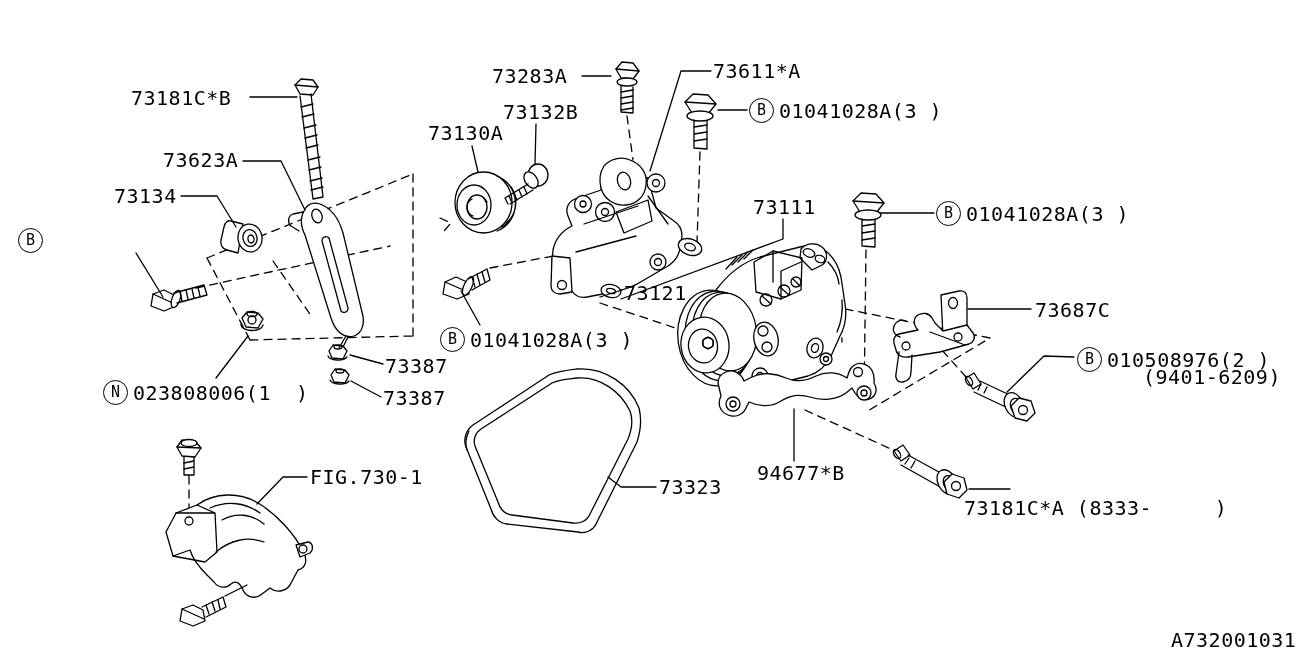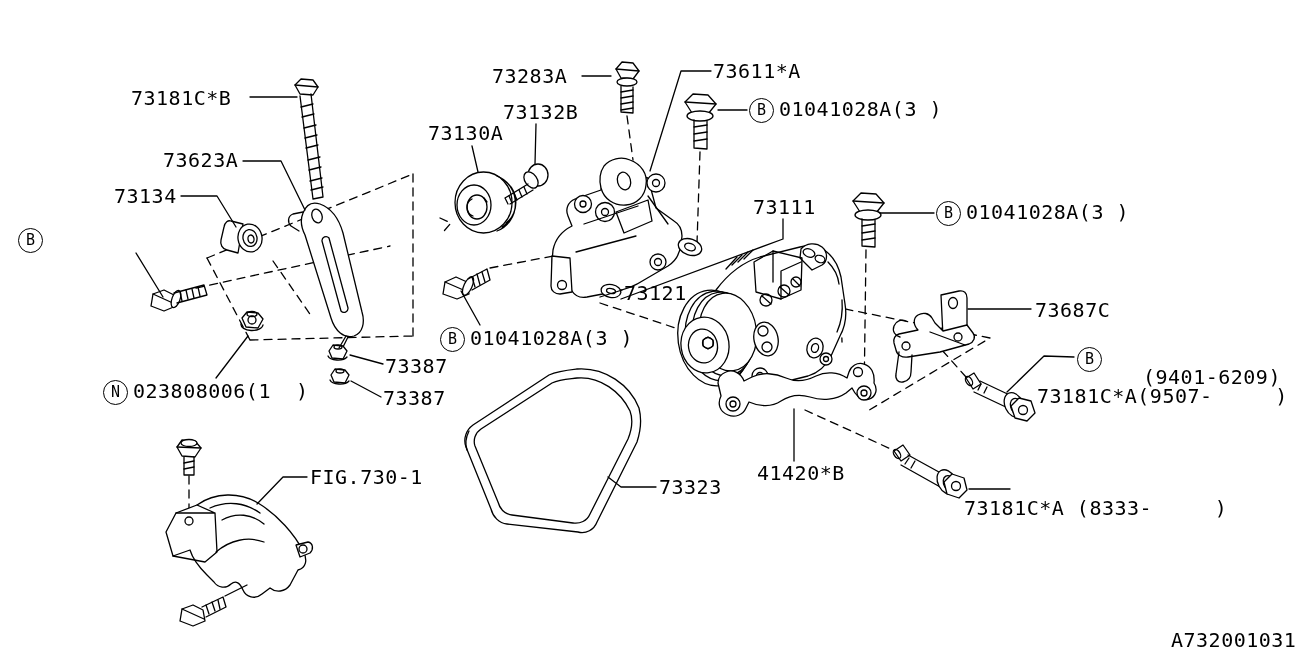--- a/index.html
+++ b/index.html
@@ -2,21 +2,21 @@
 <html><head>
 <meta charset="utf-8">
 <style>
   html,body{margin:0;padding:0;background:#fff;}
   .stage{position:relative;width:1306px;height:653px;background:#fff;overflow:hidden;
          font-family:"DejaVu Sans Mono","Liberation Mono",monospace;color:#000;}
   .stage svg{position:absolute;left:0;top:0;}
   svg *{fill:none;stroke:#000;stroke-width:1.3;stroke-linecap:round;stroke-linejoin:round;}
   svg .w{fill:#ffffff;}
   svg .d{stroke-dasharray:8 6;}
-  .lbl{position:absolute;display:flex;align-items:flex-start;gap:5px;font-size:20px;
+  .lbl{position:absolute;display:flex;align-items:flex-end;gap:5px;font-size:20px;
        letter-spacing:.5px;line-height:23px;white-space:pre;}
   .lbl .txt{white-space:pre;}
   .circ{flex:0 0 auto;width:23px;height:23px;border:1.7px solid #000;border-radius:50%;
         display:flex;align-items:center;justify-content:center;font-size:15px;letter-spacing:0;}
 </style>
 </head>
 <body>
 
 <div class="stage">
 
@@ -306,21 +306,20 @@
 <div class="lbl" style="left:492px;top:65px"><span class="txt">73283A</span></div>
 <div class="lbl" style="left:503px;top:101px"><span class="txt">73132B</span></div>
 <div class="lbl" style="left:428px;top:122px"><span class="txt">73130A</span></div>
 <div class="lbl" style="left:713px;top:60px"><span class="txt">73611*A</span></div>
 <div class="lbl" style="left:749px;top:98px"><span class="circ">B</span><span class="txt">01041028A(3 )</span></div>
 <div class="lbl" style="left:936px;top:201px"><span class="circ">B</span><span class="txt">01041028A(3 )</span></div>
 <div class="lbl" style="left:440px;top:327px"><span class="circ">B</span><span class="txt">01041028A(3 )</span></div>
 <div class="lbl" style="left:753px;top:196px"><span class="txt">73111</span></div>
 <div class="lbl" style="left:624px;top:282px"><span class="txt">73121</span></div>
 <div class="lbl" style="left:1035px;top:299px"><span class="txt">73687C</span></div>
-<div class="lbl" style="left:1077px;top:347px"><span class="circ">B</span></div>
+<div class="lbl" style="left:1077px;top:347px"><span class="circ">B</span><span class="txt">010508976(2 )</span></div>
 <div class="lbl" style="left:1143px;top:366px"><span class="txt">(9401-6209)</span></div>
-<div class="lbl" style="left:1037px;top:385px"><span class="txt">73181C*A(9507-     )</span></div>
 <div class="lbl" style="left:964px;top:497px"><span class="txt">73181C*A (8333-     )</span></div>
 <div class="lbl" style="left:659px;top:476px"><span class="txt">73323</span></div>
-<div class="lbl" style="left:757px;top:462px"><span class="txt">41420*B</span></div>
+<div class="lbl" style="left:757px;top:462px"><span class="txt">94677*B</span></div>
 <div class="lbl" style="left:1171px;top:629px"><span class="txt">A732001031</span></div>
 
 </div>
 
 </body></html>

